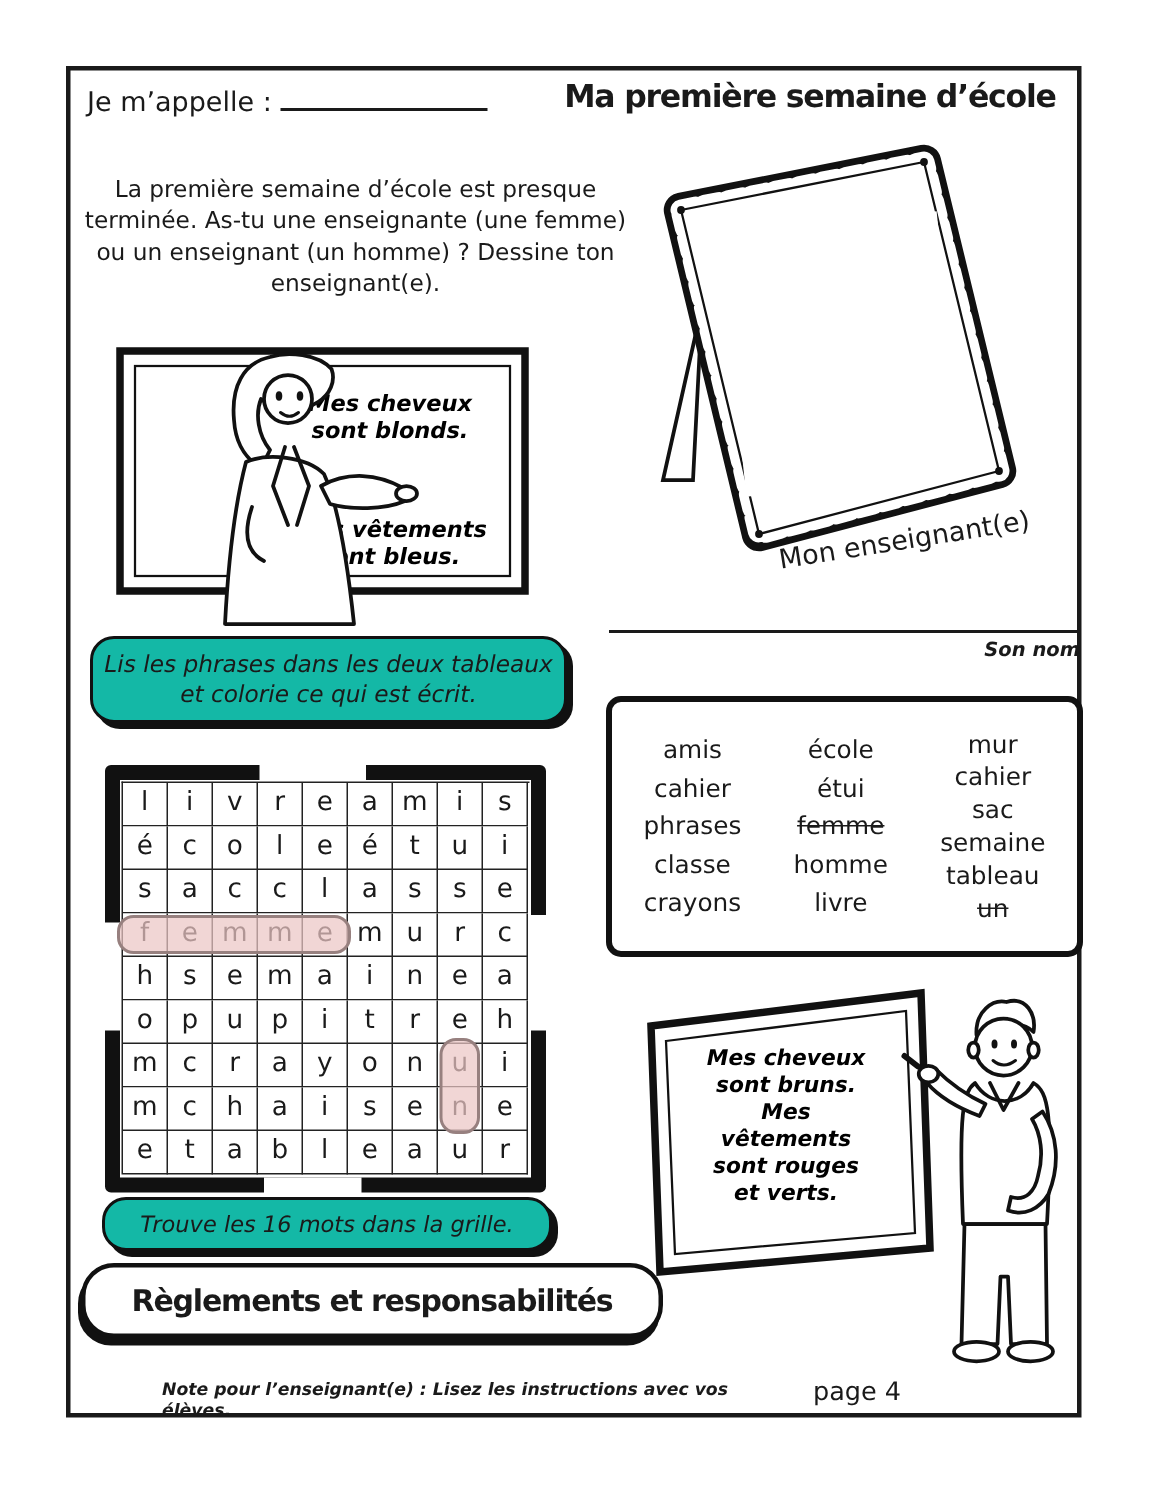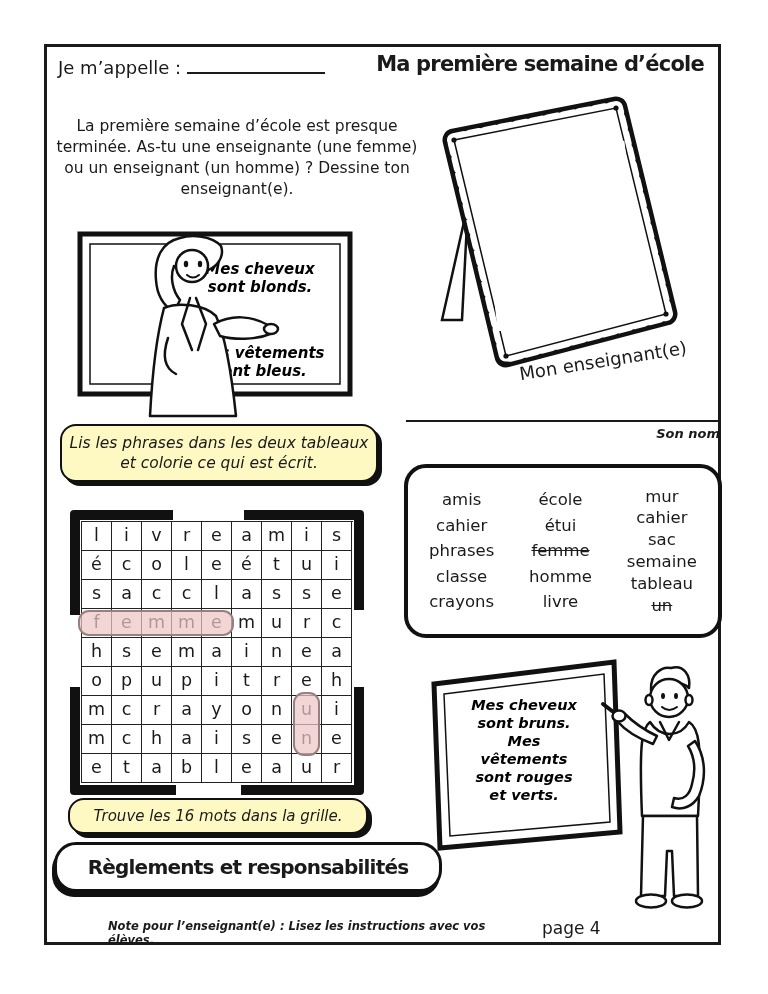--- a/index.html
+++ b/index.html
@@ -23,29 +23,29 @@
 
   
   .frame-caption{position:absolute;left:498px;top:350px;width:210px;text-align:center;
       font-size:18px;transform:rotate(-9deg);}
   .son-nom-line{position:absolute;left:406px;top:420px;width:314px;border-top:2px solid #1a1a1a;}
   .son-nom-label{position:absolute;left:406px;top:426px;width:314px;text-align:right;
       font-size:13px;font-style:italic;font-weight:600;}
 
   
   .word-box{position:absolute;left:404px;top:464px;width:318px;height:174px;box-sizing:border-box;
-      border:4px solid #111;border-radius:22px;display:flex;align-items:center;justify-content:space-around;
+      border:4px solid #111;border-radius:10px;display:flex;align-items:center;justify-content:space-around;
       padding:4px 6px;}
   .word-col{display:flex;flex-direction:column;align-items:center;justify-content:center;
       font-size:16.5px;line-height:1.55;}
   .word-col.col2{line-height:1.32;}
   .word.struck{text-decoration:line-through;padding:0 7px;}
 
   
-  .bubble{position:absolute;border:2.5px solid #111;border-radius:16px;background:#fef9c3;
+  .bubble{position:absolute;border:2.5px solid #111;border-radius:16px;background:#14b8a6;
       box-shadow:4px 4px 0 #111;text-align:center;font-style:italic;box-sizing:border-box;}
   .bubble.lis{left:60px;top:424px;width:318px;padding:7px 6px;font-size:15.5px;line-height:1.3;}
   .bubble.trouve{left:68px;top:798px;width:300px;padding:7px 4px;font-size:15px;}
 
   
   .grid-frame{position:absolute;left:70px;top:510px;border:10px solid #111;border-radius:4px;
       background:#fff;padding:1px;}
   .grid-wrap{position:relative;width:271.5px;height:262.5px;}
   .letter-grid{display:grid;grid-template-columns:repeat(9,30px);grid-template-rows:repeat(9,29px);
       border-left:1.5px solid #222;border-top:1.5px solid #222;}

